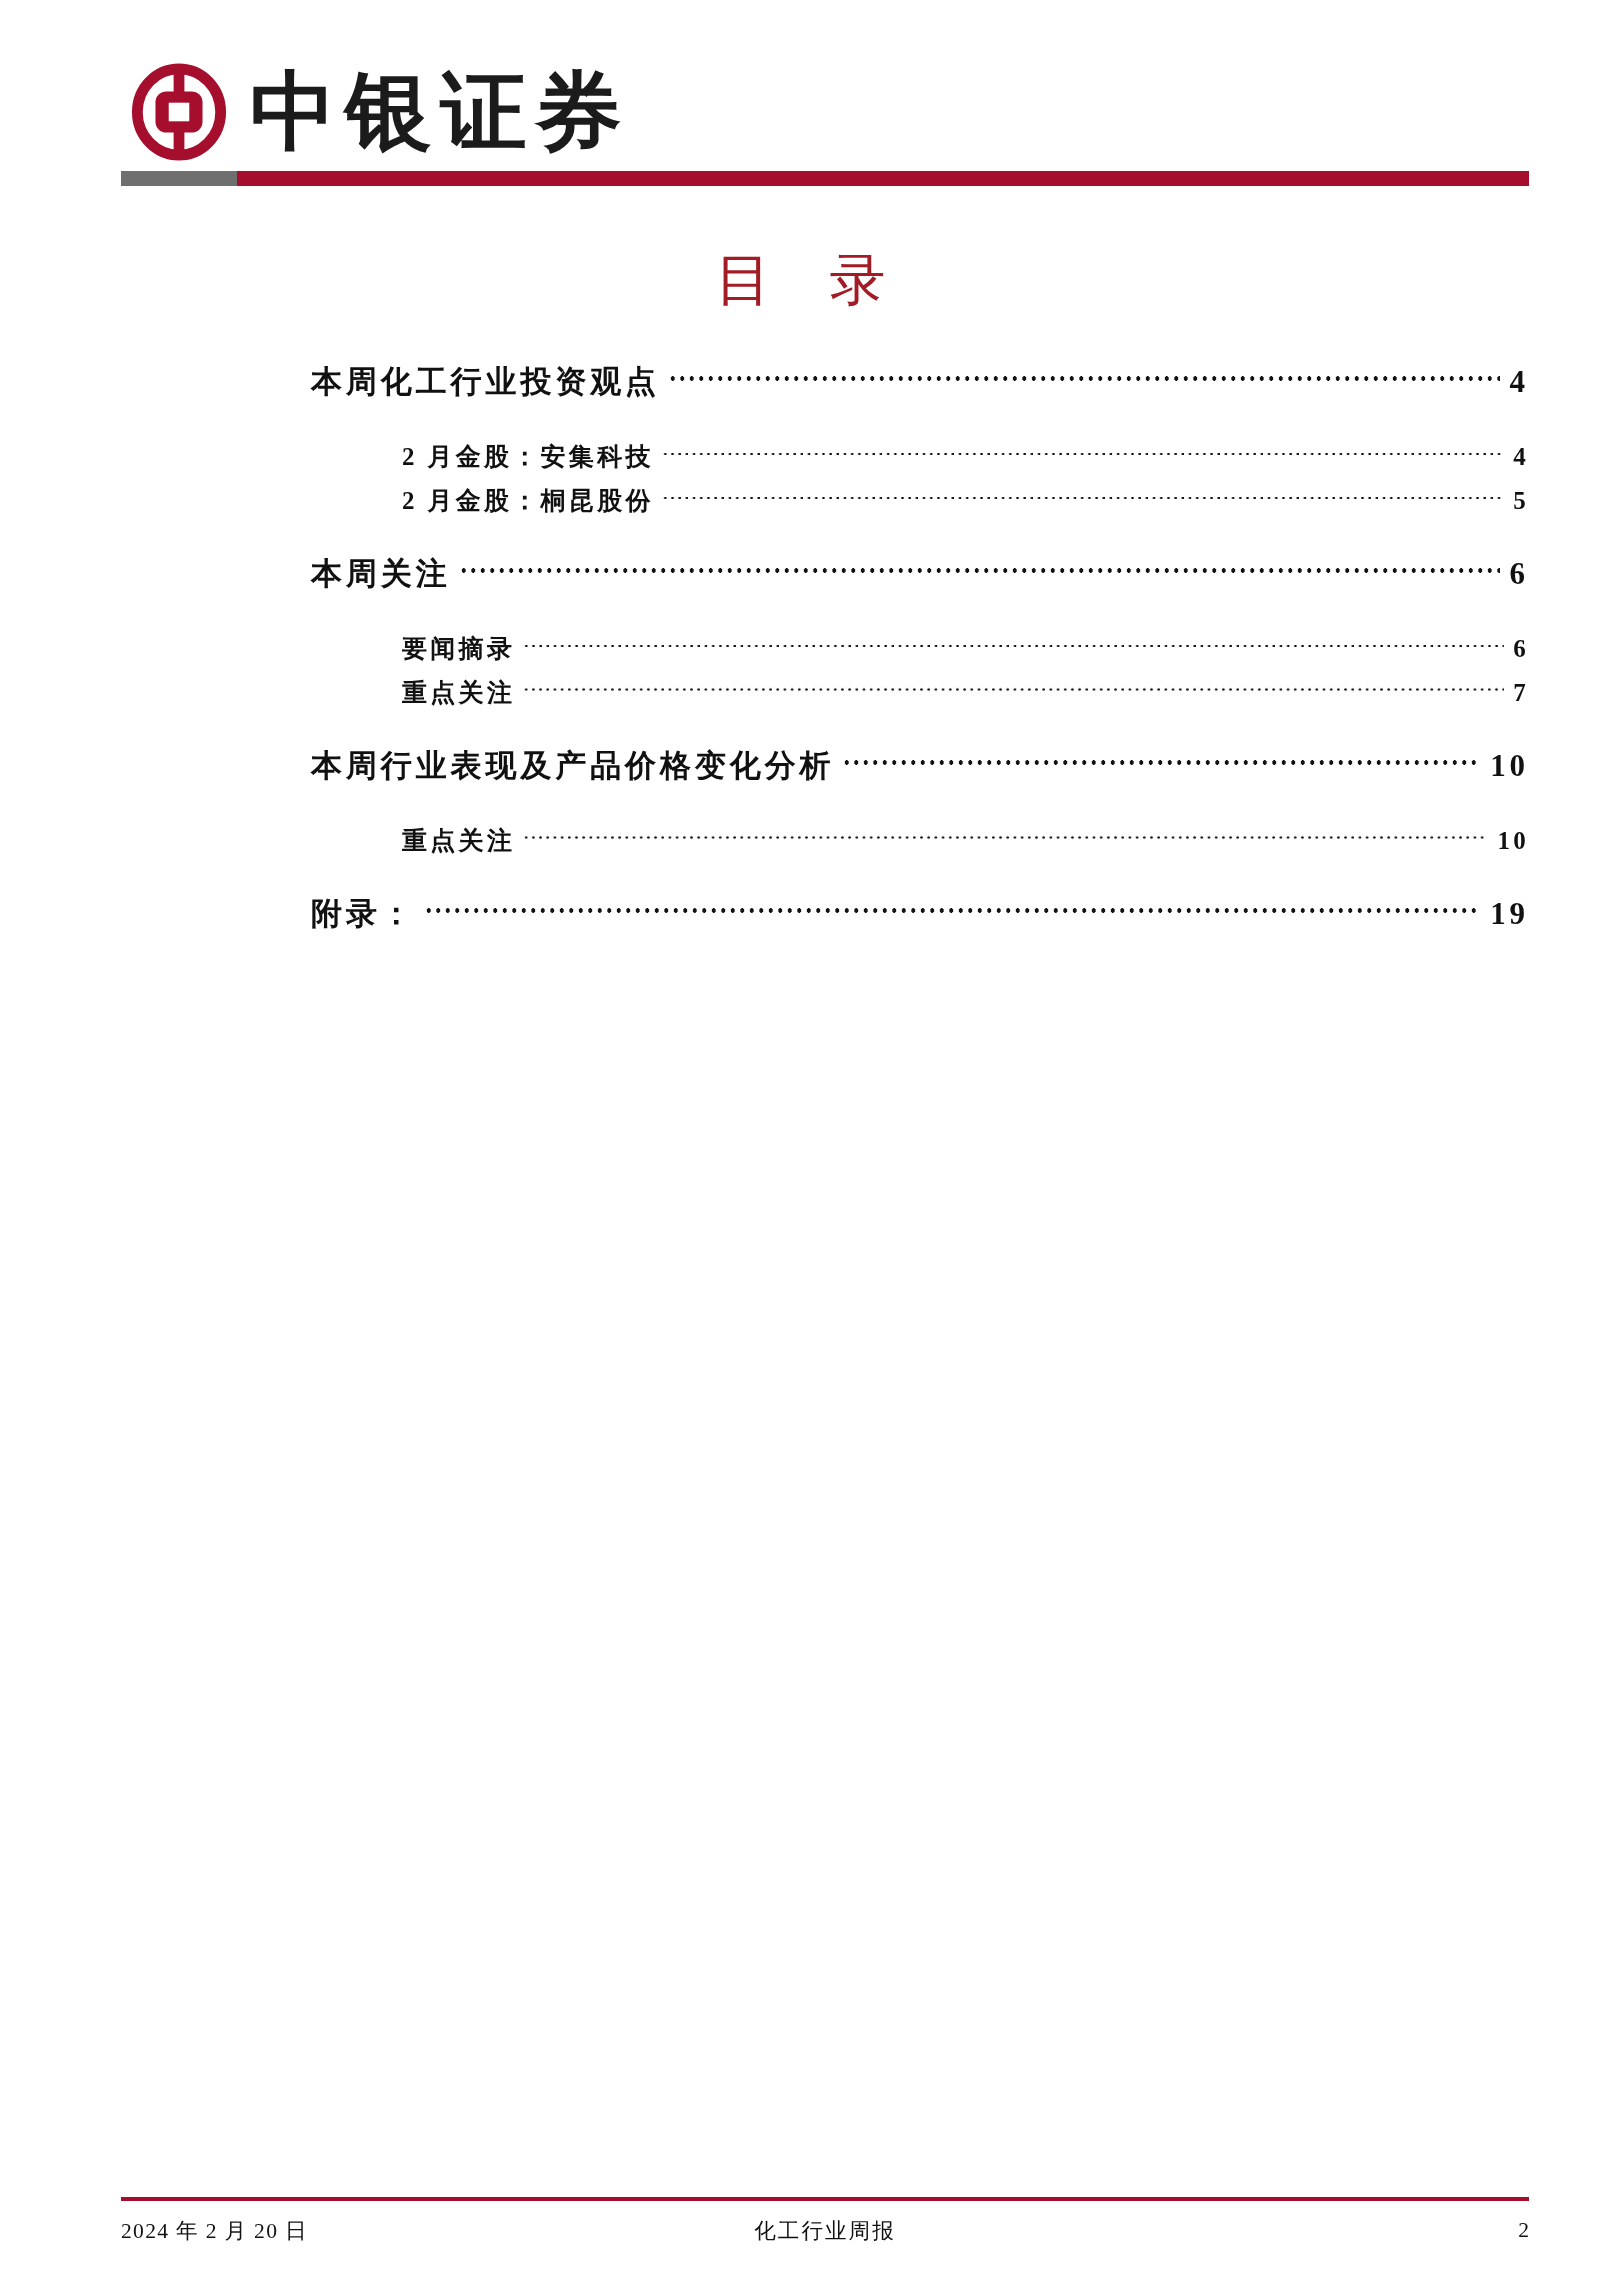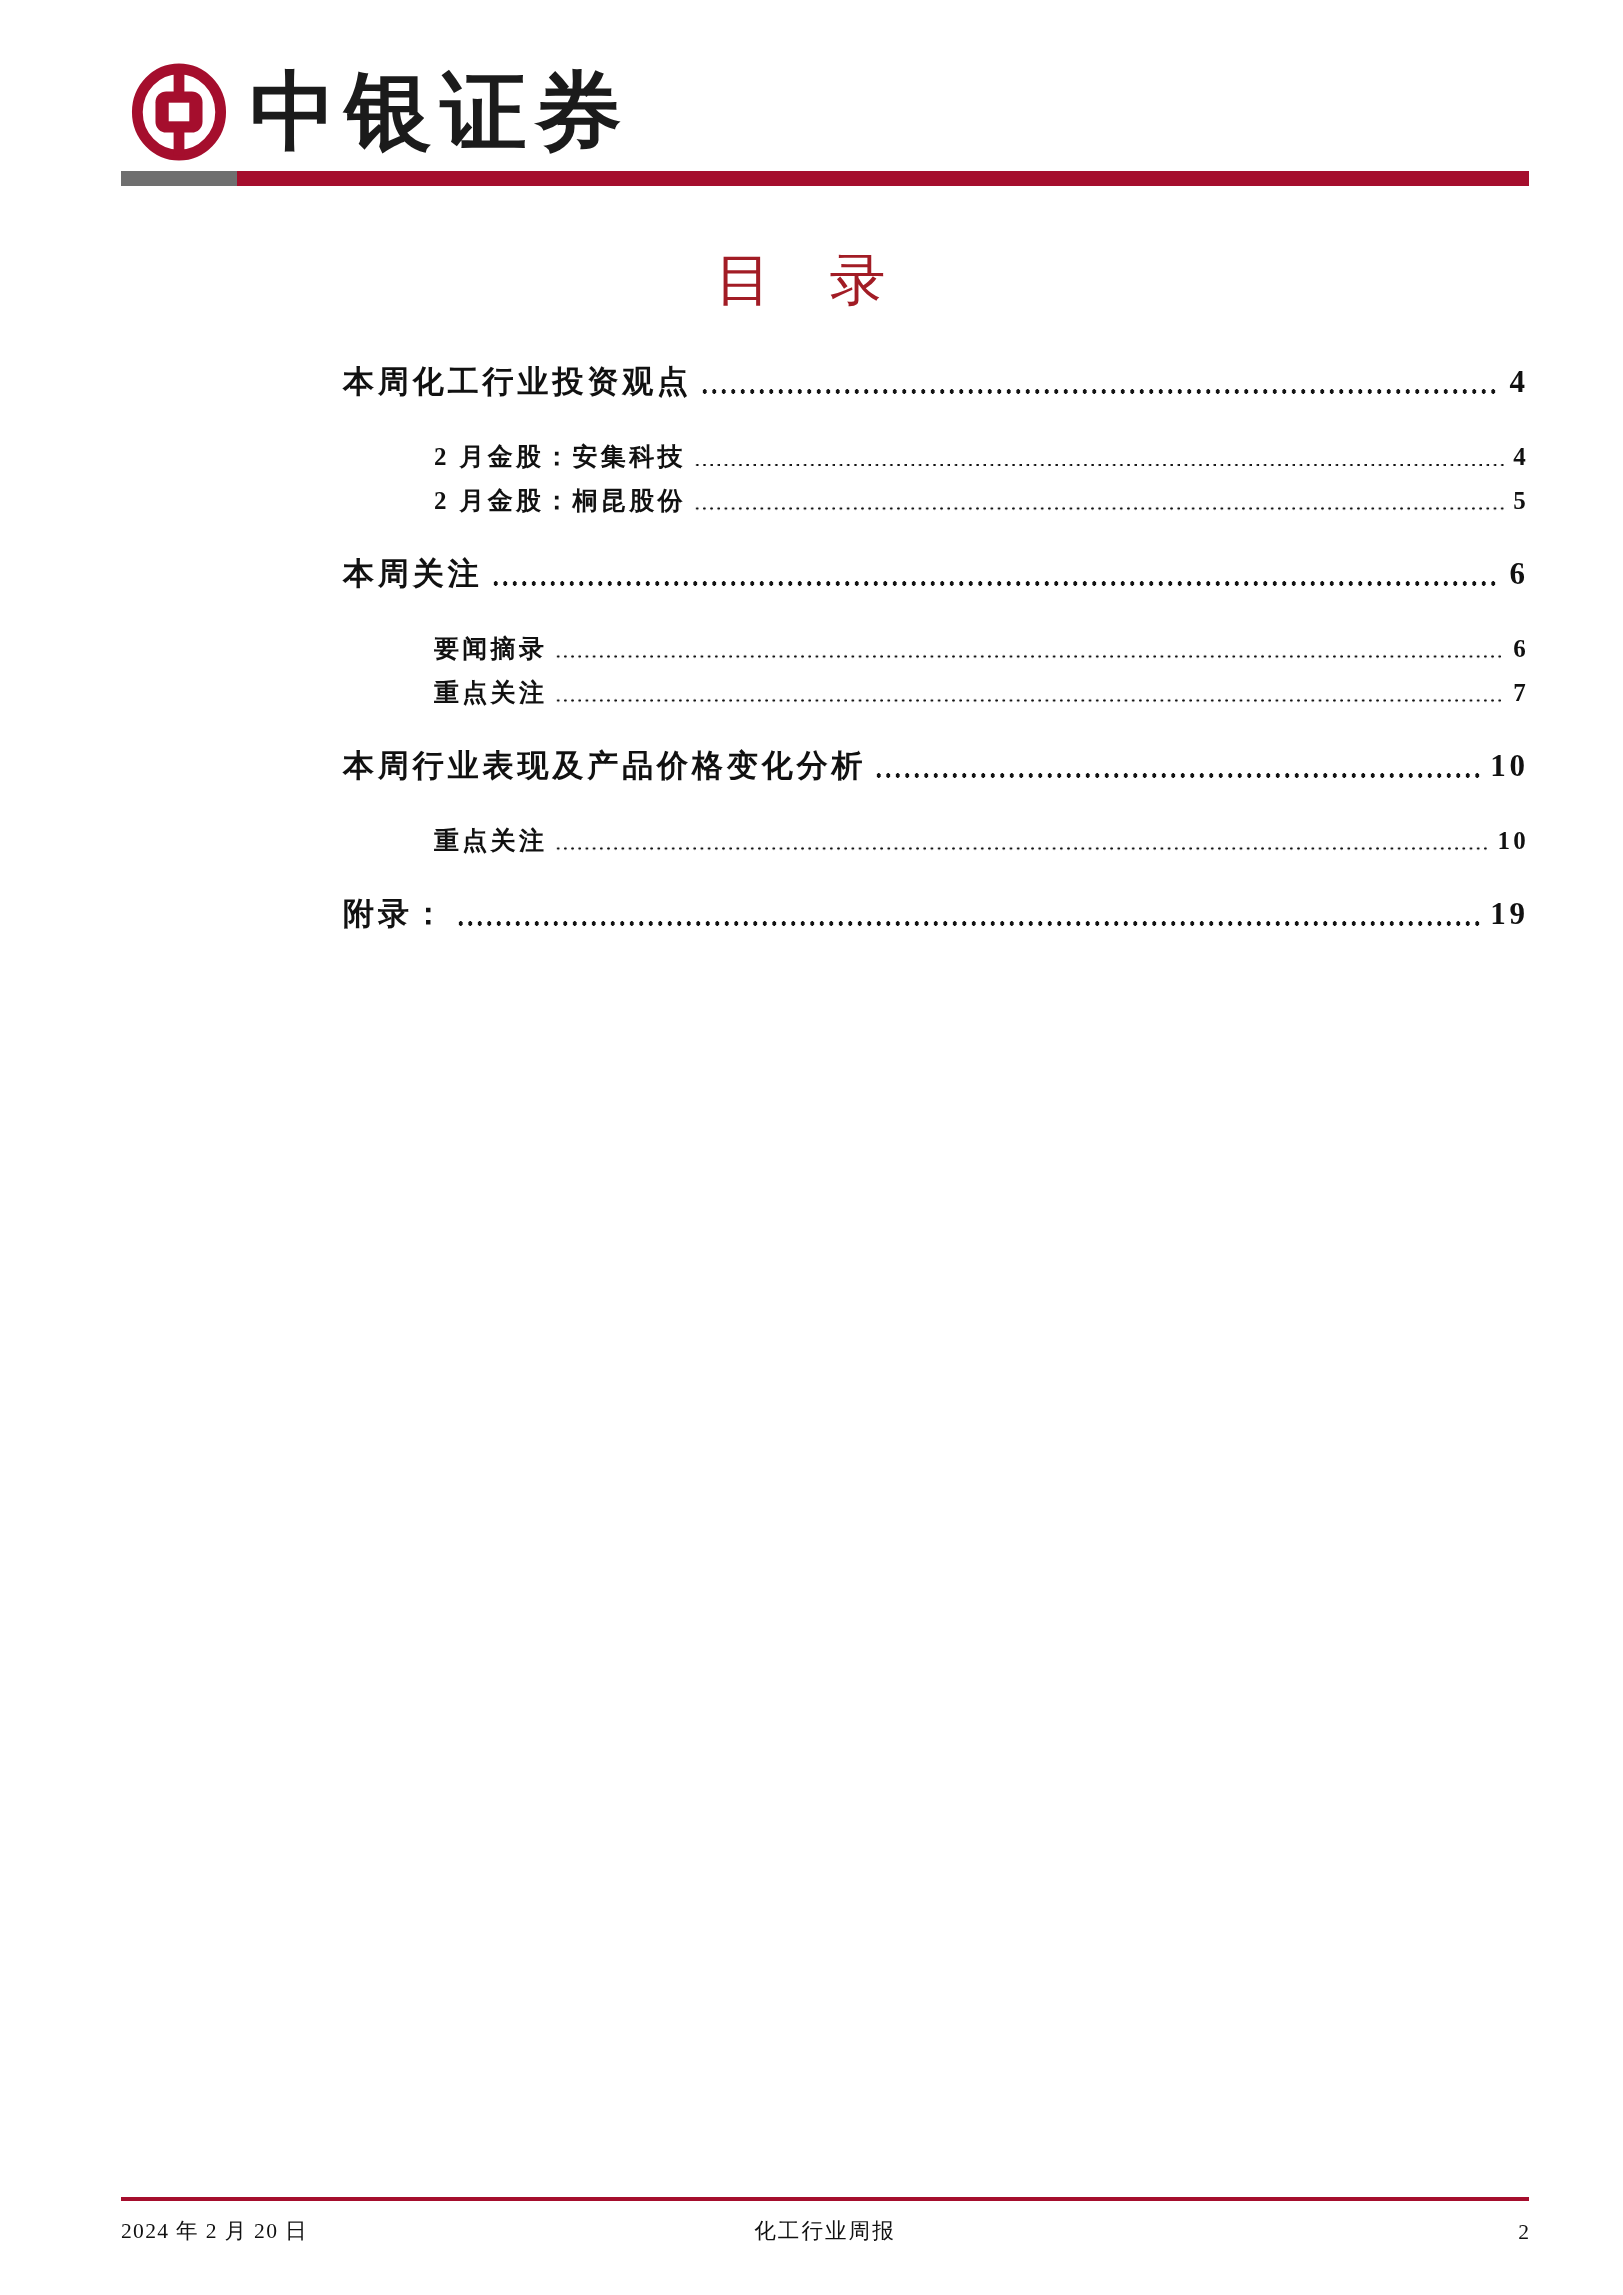--- a/index.html
+++ b/index.html
@@ -58,23 +58,22 @@
 
   
   .toc-list {
     position: absolute;
     top: 361px;
     left: 311px;
     right: 94px;
   }
   .toc-row {
     display: flex;
-    align-items: flex-end;
+    align-items: center;
     cursor: pointer;
-    margin-left: 32px;
   }
   .toc-row .label { white-space: nowrap; }
   .toc-row .dots {
     flex: 1;
     background-repeat: repeat-x;
     background-position: left center;
   }
   .toc-row.l1 {
     font-size: 31px;
     font-weight: 700;
@@ -114,21 +113,21 @@
     width: 1408px;
     height: 3.9px;
     background: var(--brand-red, #a50e2d);
   }
   .footer {
     position: absolute;
     top: 2216px;
     left: 121px;
     width: 1408px;
     display: flex;
-    align-items: flex-end;
+    align-items: center;
     font-size: 21.6px;
     color: #111111;
   }
   .footer .f-date  { flex: 1; text-align: left;  letter-spacing: 1.3px; }
   .footer .f-title { flex: 1; text-align: center; letter-spacing: 2px; }
   .footer .f-page  { flex: 1; text-align: right; }
 </style>
 </head>
 <body>
 

